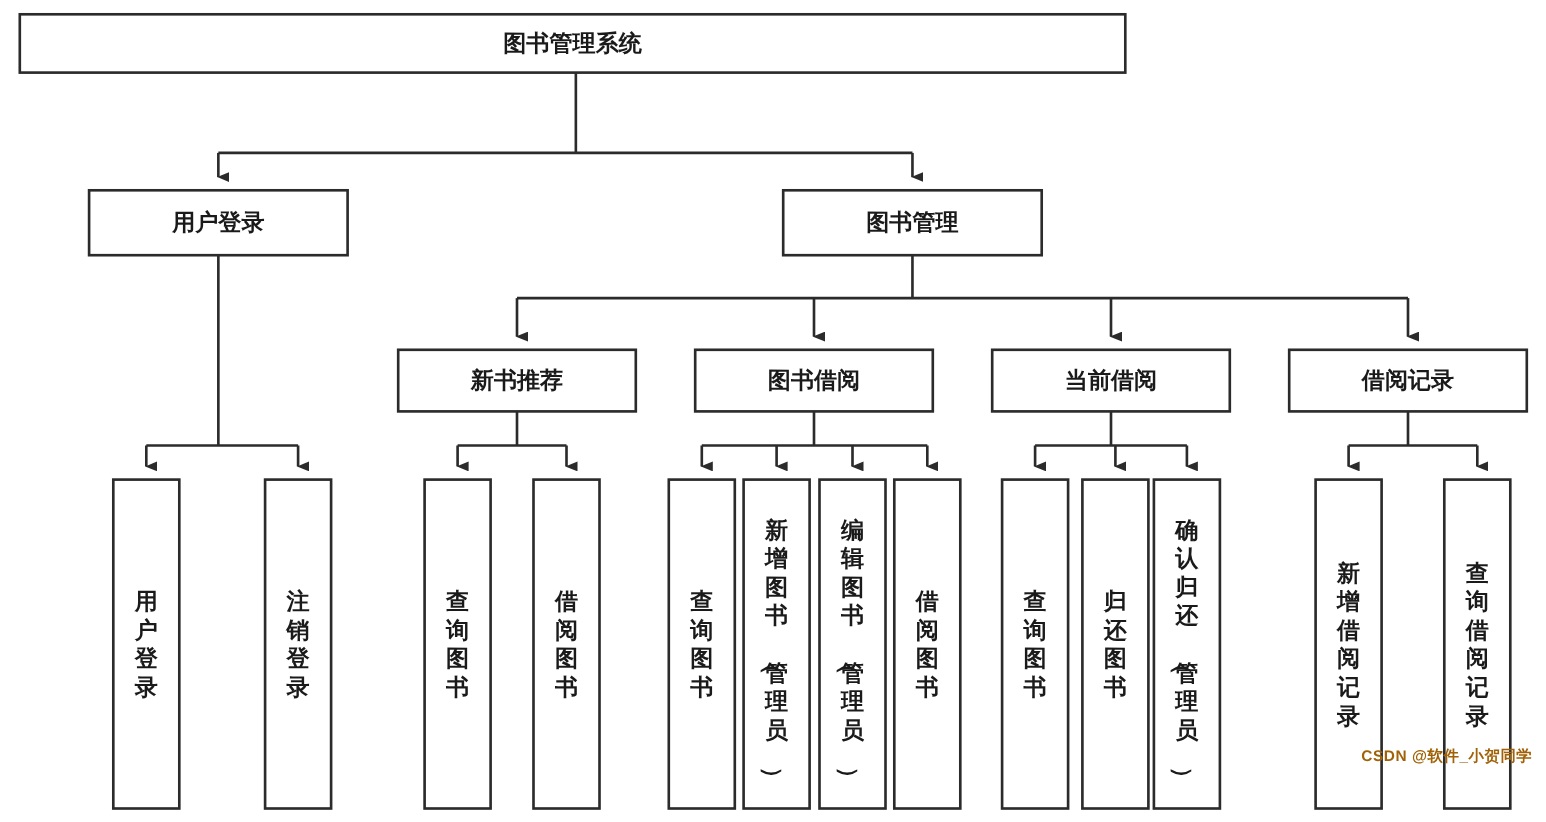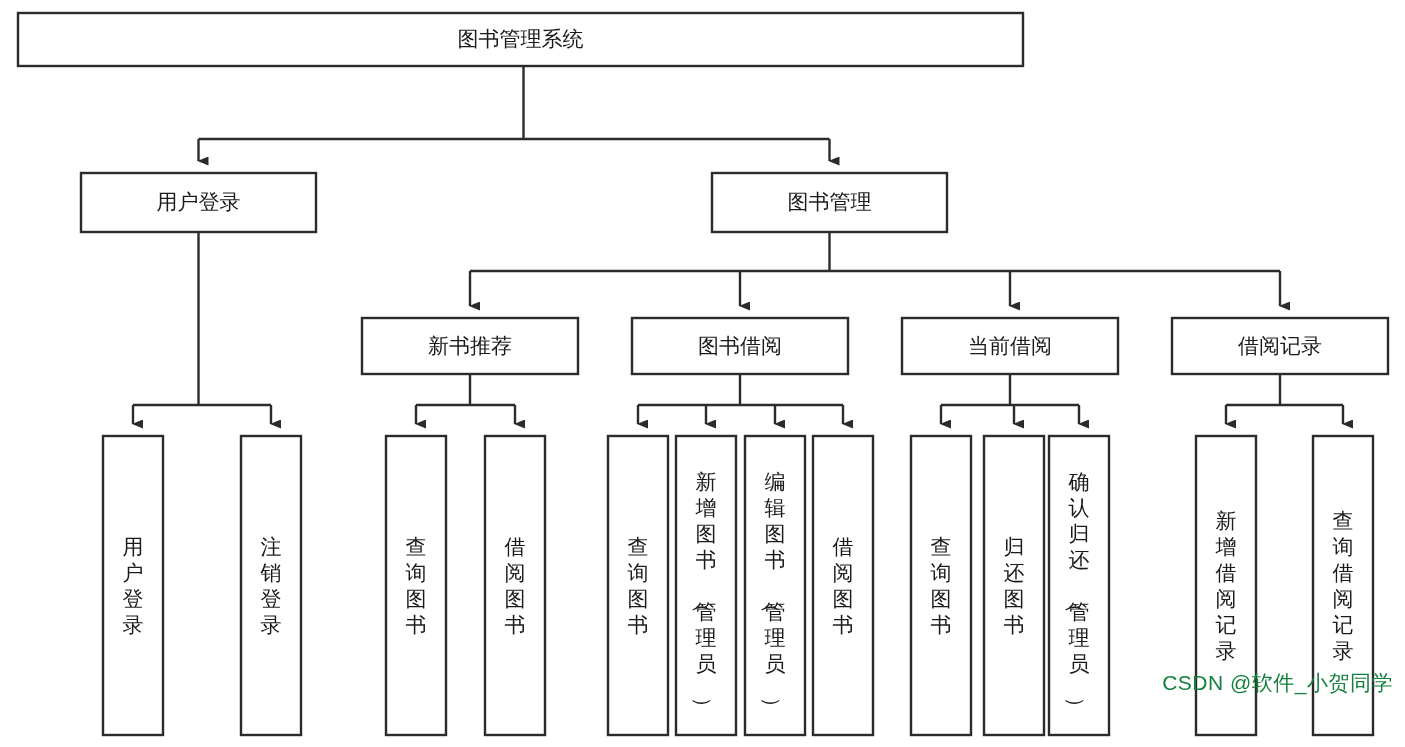--- a/index.html
+++ b/index.html
@@ -11,20 +11,21 @@
     width: 1405px;
     height: 747px;
     font-family: "Liberation Sans", "DejaVu Sans", sans-serif;
     overflow: hidden;
     position: relative;
   }
   #diagram-root {
     position: relative;
     width: 1405px;
     height: 703px;
+    font-weight: bold;
   }
   svg.diagram-canvas {
     position: absolute;
     top: 0;
     left: 0;
     width: 1405px;
     height: 747px;
     display: block;
   }
   .node-box {
@@ -48,22 +49,22 @@
     font-family: "Liberation Sans", "DejaVu Sans", sans-serif;
     font-size: 21px;
     fill: #1a1a1a;
     text-anchor: middle;
   }
   .watermark-text {
     position: absolute;
     right: 12px;
     bottom: 6px;
     font-family: "Liberation Sans", "DejaVu Sans", sans-serif;
-    font-size: 21px;
-    color: #15803d;
+    font-size: 14px;
+    color: #a16207;
     white-space: nowrap;
     letter-spacing: 0.5px;
   }
 </style>
 </head>
 <body>
 
 <div id="diagram-root">
   <svg class="diagram-canvas" viewBox="0 0 1405 747">
     <defs>

